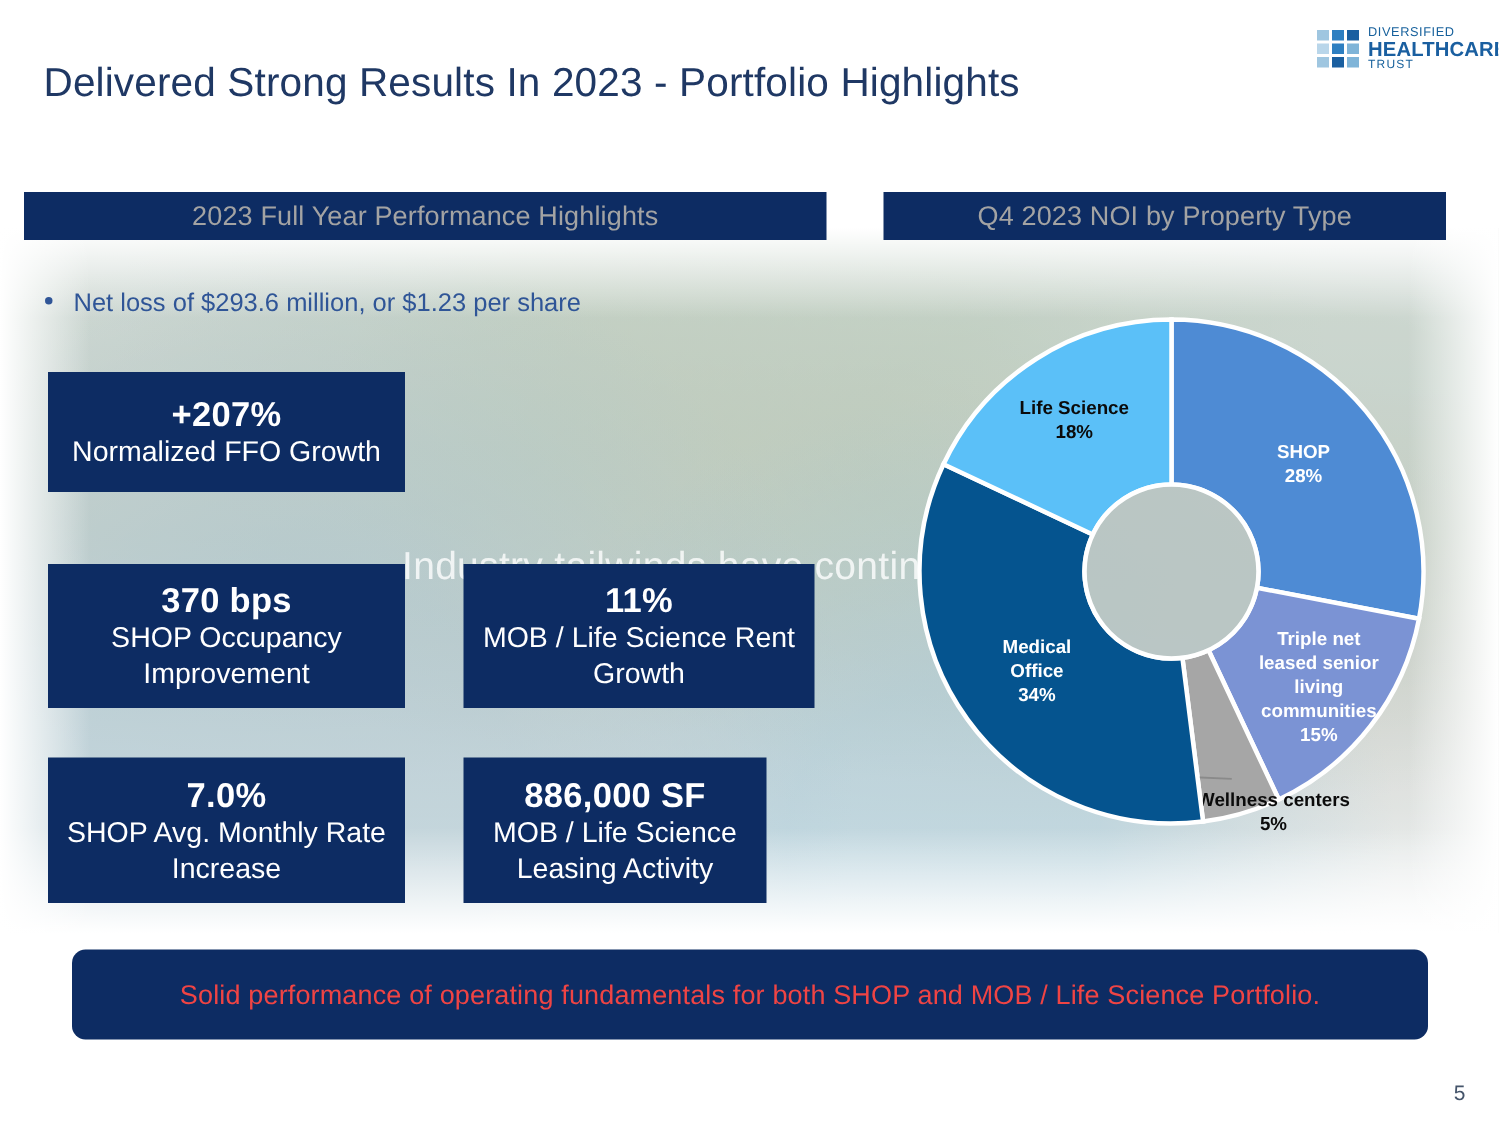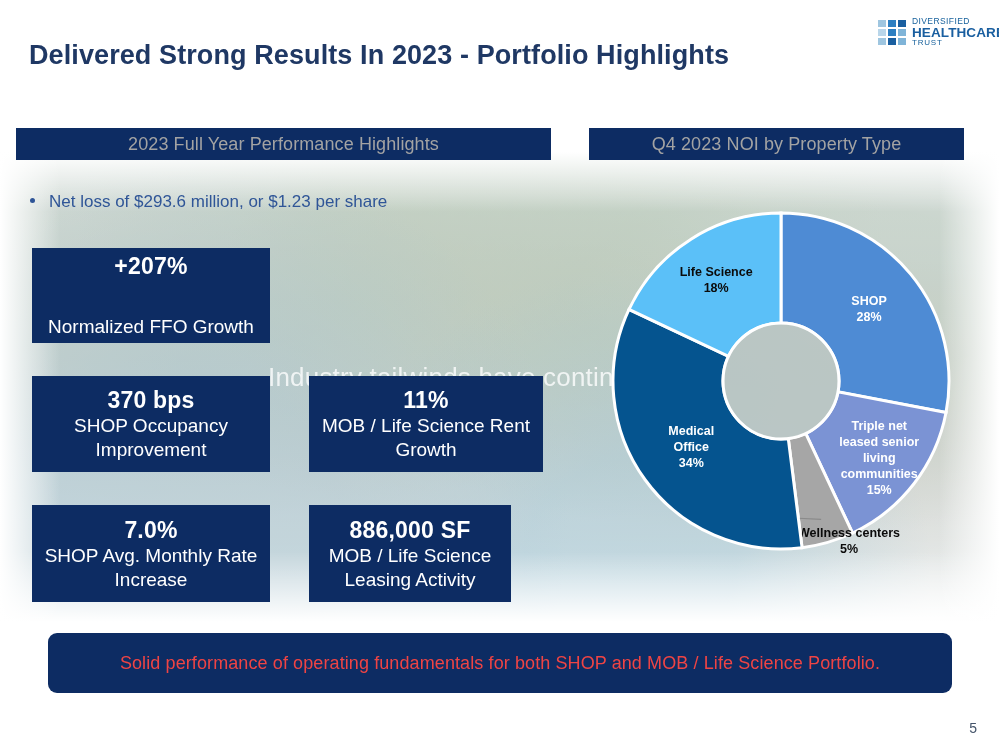--- a/index.html
+++ b/index.html
@@ -43,21 +43,21 @@
   .logo-l2 { font-size: 13.5px; font-weight: bold; letter-spacing: .1px; color:#1a5fa0; }
   .logo-l3 { font-size: 8px; letter-spacing: .8px; }
 
   
   .slide-title {
     position: absolute;
     left: 29px;
     top: 40px;
     font-size: 27px;
     color: #1f3864;
-    font-weight: 700;
+    font-weight: 400;
     letter-spacing: .1px;
     white-space: nowrap;
   }
 
   
   .photo-band {
     position: absolute;
     left: 0;
     top: 152px;
     width: 999px;
@@ -162,21 +162,21 @@
     font-weight: bold;
     line-height: 1.22;
     letter-spacing: .2px;
   }
   .metric .lbl {
     font-size: 19px;
     font-weight: 400;
     line-height: 1.25;
     letter-spacing: 0;
   }
-  #m0 { left: 32px;  top: 248px; width: 238px; height: 95px; justify-content: space-between; }
+  #m0 { left: 32px;  top: 248px; width: 238px; height: 80px; }
   #m1 { left: 309px; top: 248px; width: 234px; height: 95px; }
   #m2 { left: 32px;  top: 376px; width: 238px; height: 96px; }
   #m3 { left: 309px; top: 376px; width: 234px; height: 96px; }
   #m4 { left: 32px;  top: 505px; width: 238px; height: 97px; align-items: center; }
   #m5 { left: 309px; top: 505px; width: 202px; height: 97px; }
 
   
   #donut-wrap {
     position: absolute;
     left: 596px;

